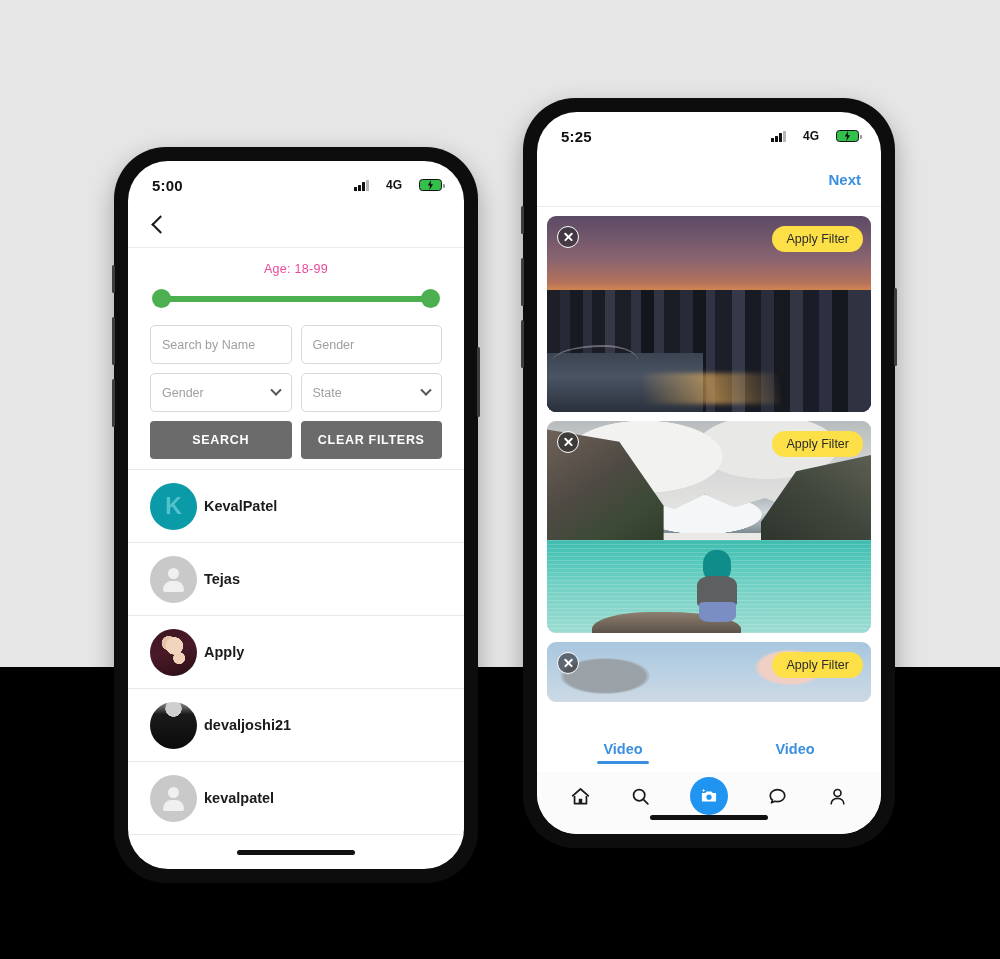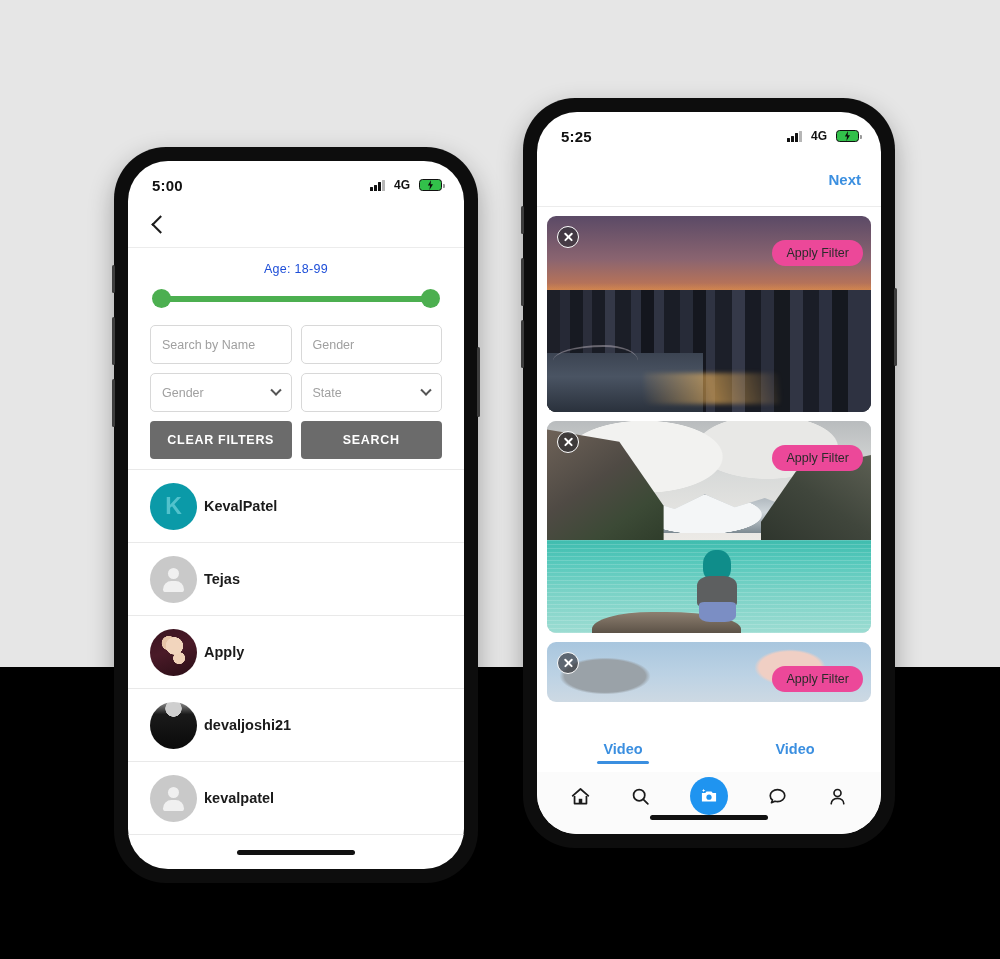--- a/index.html
+++ b/index.html
@@ -54,21 +54,21 @@
   
   .statusbar {
     height: 40px;
     display: flex; align-items: center; justify-content: space-between;
     padding: 8px 22px 0 24px;
   }
   .status-time {
     font-size: 15px; font-weight: bold; color: #111;
     letter-spacing: .2px;
   }
-  .status-right { display: flex; align-items: center; gap: 9px; }
+  .status-right { display: flex; align-items: center; gap: 17px; }
   .signal-bars { display: flex; align-items: flex-end; gap: 1.5px; height: 11px; }
   .signal-bars i { display:block; width: 2.5px; background: #111; border-radius: .5px; }
   .signal-bars i:nth-child(1){ height: 4px; }
   .signal-bars i:nth-child(2){ height: 6px; }
   .signal-bars i:nth-child(3){ height: 8.5px; }
   .signal-bars i:nth-child(4){ height: 11px; background: #b6b6b6; }
   .net-label { font-size: 12px; font-weight: bold; color: #111; }
   .battery {
     position: relative;
     width: 23px; height: 12px;
@@ -94,21 +94,21 @@
   }
   .back-chevron {
     width: 13px; height: 13px;
     border-left: 2.6px solid #1b1b1b;
     border-bottom: 2.6px solid #1b1b1b;
     transform: rotate(45deg);
     cursor: pointer;
   }
   .filters { padding: 14px 22px 0 22px; }
   .age-label {
-    text-align: center; font-size: 12.5px; color: #1d4ed8;
+    text-align: center; font-size: 12.5px; color: #ec4899;
     letter-spacing: .3px; margin-bottom: 13px;
   }
   .slider-wrap { position: relative; height: 20px; margin: 0 2px 16px 2px; }
   .slider-track {
     position: absolute; left: 8px; right: 8px; top: 7px;
     height: 6px; background: #4caf50; border-radius: 3px;
   }
   .slider-knob {
     position: absolute; top: 0; width: 19px; height: 19px;
     background: #4caf50; border-radius: 50%;
@@ -326,22 +326,22 @@
     position: relative; width: 11px; height: 11px;
   }
   .close-btn .x::before, .close-btn .x::after {
     content:""; position: absolute; left: 0; top: 4.6px;
     width: 11px; height: 1.8px; background: #fff; border-radius: 1px;
   }
   .close-btn .x::before { transform: rotate(45deg); }
   .close-btn .x::after  { transform: rotate(-45deg); }
 
   .apply-filter {
-    position: absolute; right: 8px; top: 24px;
-    background: #ec4899; color: #2b2b2b;
+    position: absolute; right: 8px; top: 10px;
+    background: #fde047; color: #2b2b2b;
     font-size: 12.5px;
     padding: 6px 14px; border-radius: 16px;
     cursor: pointer;
   }
 
   .seg-tabs {
     position: absolute; left: 0; right: 0; bottom: 62px;
     height: 40px; background: #fff;
     display: flex; align-items: center;
   }
@@ -426,22 +426,22 @@
             <span>Gender</span>
             <span class="caret"></span>
           </div>
           <div class="field">
             <span>State</span>
             <span class="caret"></span>
           </div>
         </div>
 
         <div class="btn-row">
+          <div class="btn">SEARCH</div>
           <div class="btn">CLEAR FILTERS</div>
-          <div class="btn">SEARCH</div>
         </div>
       </div>
 
       <div class="user-list">
         <div class="user-row">
           <div class="avatar initial">K</div>
           <div class="user-name">KevalPatel</div>
         </div>
         <div class="user-row">
           <div class="avatar placeholder">

